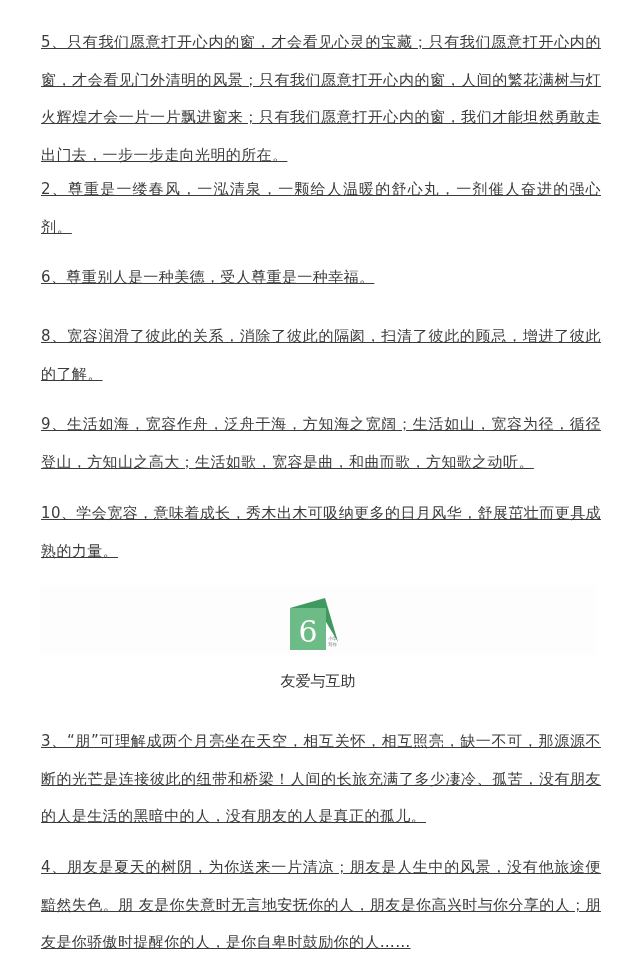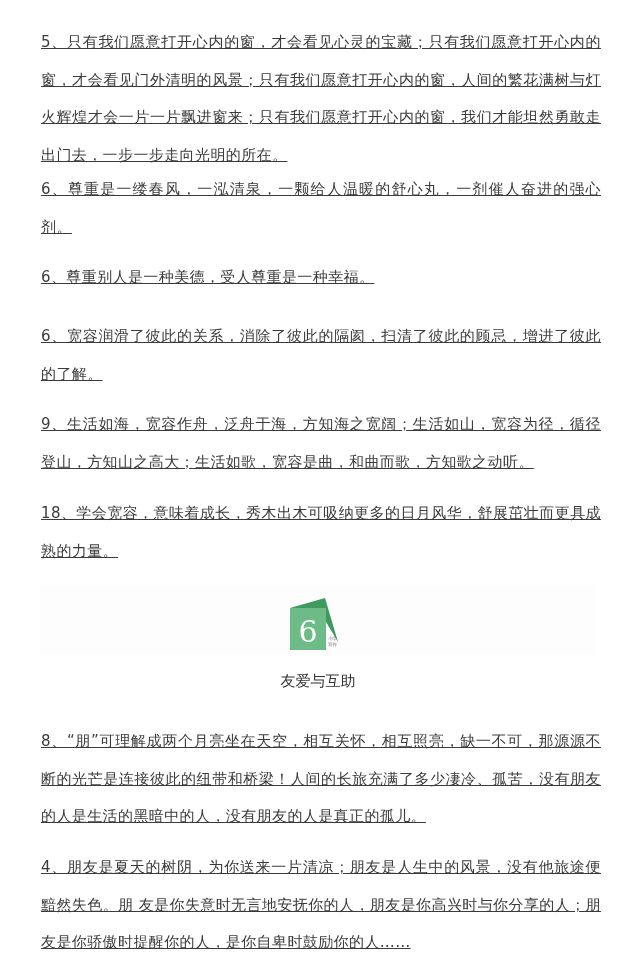--- a/index.html
+++ b/index.html
@@ -9,34 +9,34 @@
           letter-spacing:0.4px; margin:0; text-align:justify;text-decoration:underline; }
   .banner { position:absolute; left:40px; top:585px; width:556px; height:70px; background:#fdfdfd; }
   .logo { position:absolute; left:290px; top:598px; width:56px; height:52px; }
   .heading { position:absolute; left:0; width:636px; top:672px; text-align:center;
              font-size:15px; font-weight:normal; color:#333333; }
 </style>
 </head>
 <body>
 
 <p class="para" style="top:24px">5、只有我们愿意打开心内的窗，才会看见心灵的宝藏；只有我们愿意打开心内的窗，才会看见门外清明的风景；只有我们愿意打开心内的窗，人间的繁花满树与灯火辉煌才会一片一片飘进窗来；只有我们愿意打开心内的窗，我们才能坦然勇敢走出门去，一步一步走向光明的所在。</p>
-<p class="para" style="top:171px">6、尊重是一缕春风，一泓清泉，一颗给人温暖的舒心丸，一剂催人奋进的强心剂。</p>
+<p class="para" style="top:171px">2、尊重是一缕春风，一泓清泉，一颗给人温暖的舒心丸，一剂催人奋进的强心剂。</p>
 <p class="para" style="top:259px">6、尊重别人是一种美德，受人尊重是一种幸福。</p>
-<p class="para" style="top:318px">6、宽容润滑了彼此的关系，消除了彼此的隔阂，扫清了彼此的顾忌，增进了彼此的了解。</p>
+<p class="para" style="top:318px">8、宽容润滑了彼此的关系，消除了彼此的隔阂，扫清了彼此的顾忌，增进了彼此的了解。</p>
 <p class="para" style="top:406px">9、生活如海，宽容作舟，泛舟于海，方知海之宽阔；生活如山，宽容为径，循径登山，方知山之高大；生活如歌，宽容是曲，和曲而歌，方知歌之动听。</p>
-<p class="para" style="top:495px">18、学会宽容，意味着成长，秀木出木可吸纳更多的日月风华，舒展茁壮而更具成熟的力量。</p>
+<p class="para" style="top:495px">10、学会宽容，意味着成长，秀木出木可吸纳更多的日月风华，舒展茁壮而更具成熟的力量。</p>
 
 <div class="banner"></div>
 <div class="logo">
   <svg width="56" height="52" viewBox="0 0 56 52">
     <polygon points="0,10 35,0 48,44 36,44" fill="#3f9a5f"></polygon>
     <rect x="0" y="10" width="36" height="42" fill="#6dbb86"></rect>
     <polygon points="36,24 48,44 36,44" fill="#ffffff"></polygon>
     <text x="18" y="44" text-anchor="middle" font-family="DejaVu Serif, serif" font-size="30" fill="#ffffff">6</text>
     <text x="38" y="42" font-family="DejaVu Sans, sans-serif" font-size="4.5" fill="#666">小学</text>
     <text x="38" y="48" font-family="DejaVu Sans, sans-serif" font-size="4.5" fill="#666">写作</text>
   </svg>
 </div>
 
 <div class="heading">友爱与互助</div>
 
-<p class="para" style="top:723px">8、“朋”可理解成两个月亮坐在天空，相互关怀，相互照亮，缺一不可，那源源不断的光芒是连接彼此的纽带和桥梁！人间的长旅充满了多少凄冷、孤苦，没有朋友的人是生活的黑暗中的人，没有朋友的人是真正的孤儿。</p>
+<p class="para" style="top:723px">3、“朋”可理解成两个月亮坐在天空，相互关怀，相互照亮，缺一不可，那源源不断的光芒是连接彼此的纽带和桥梁！人间的长旅充满了多少凄冷、孤苦，没有朋友的人是生活的黑暗中的人，没有朋友的人是真正的孤儿。</p>
 <p class="para" style="top:849px">4、朋友是夏天的树阴，为你送来一片清凉；朋友是人生中的风景，没有他旅途便黯然失色。朋 友是你失意时无言地安抚你的人，朋友是你高兴时与你分享的人；朋友是你骄傲时提醒你的人，是你自卑时鼓励你的人……</p>
 
 </body></html>

